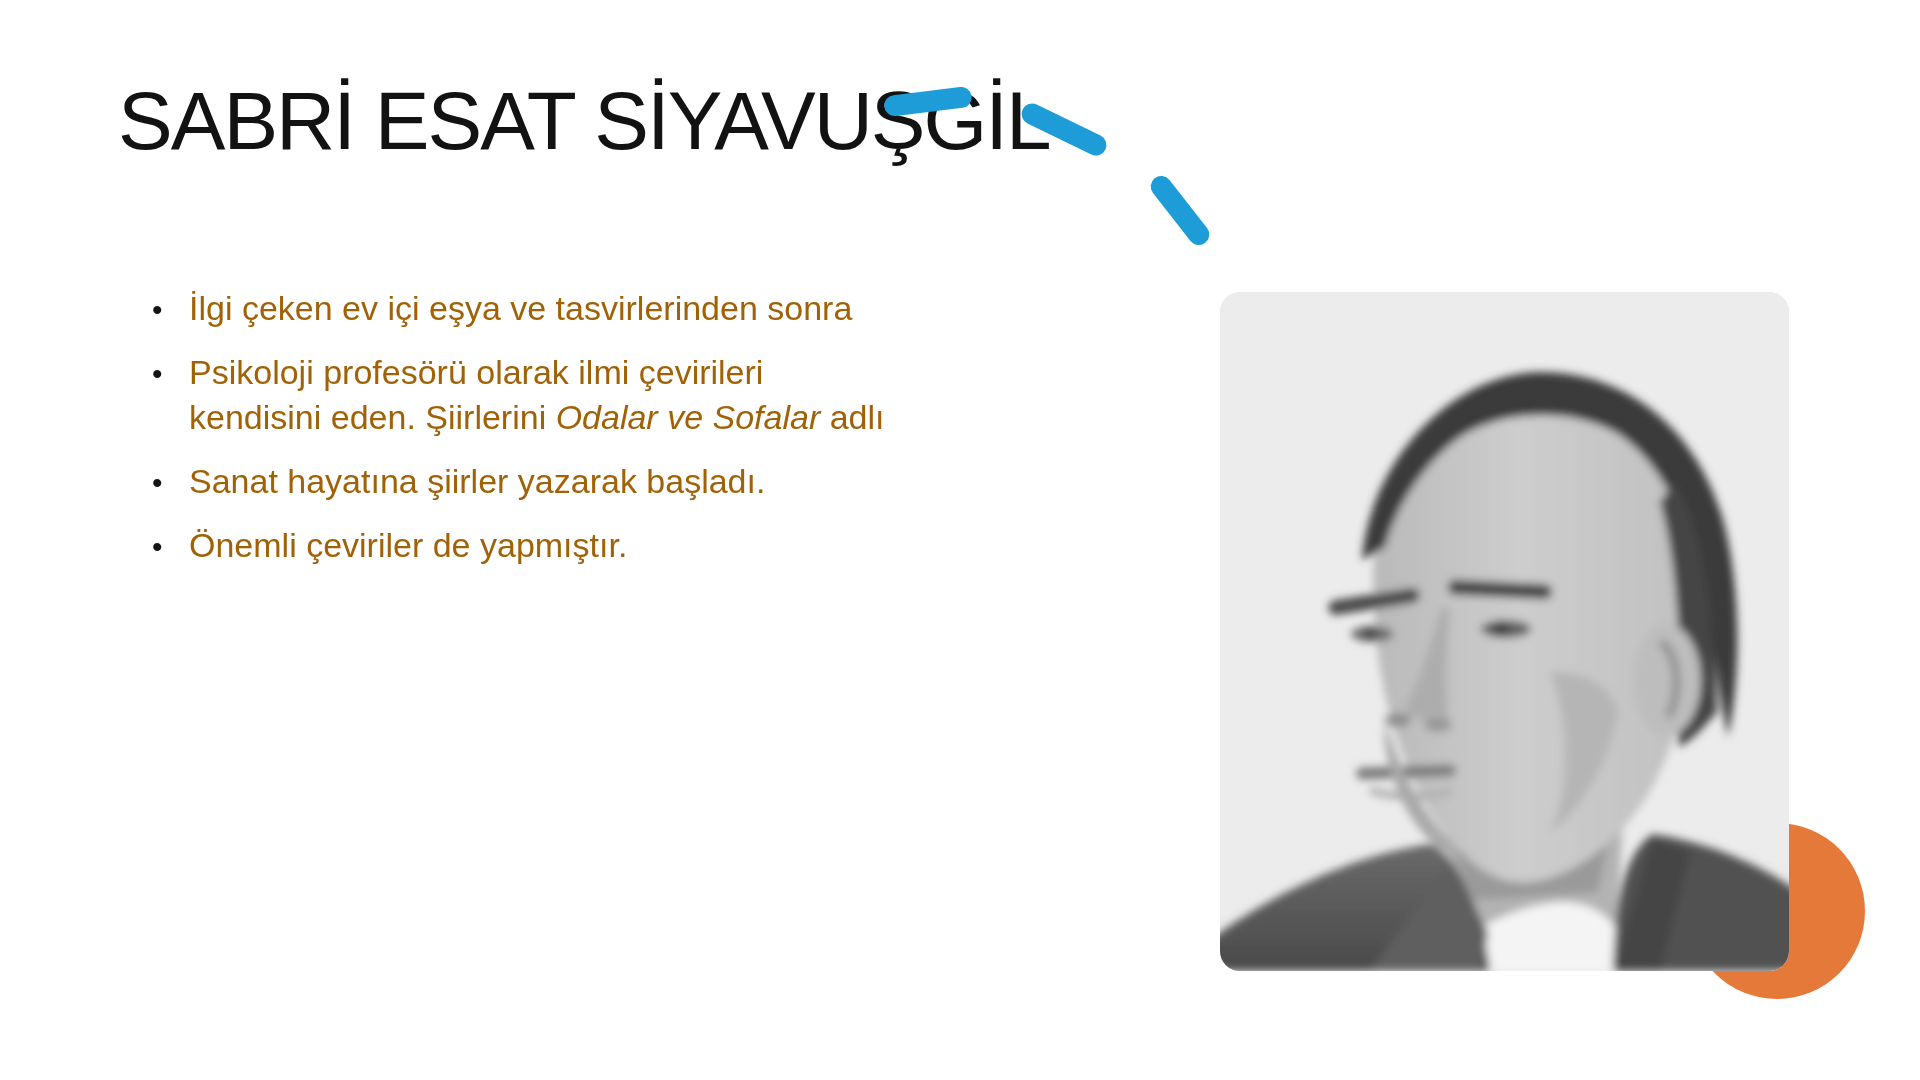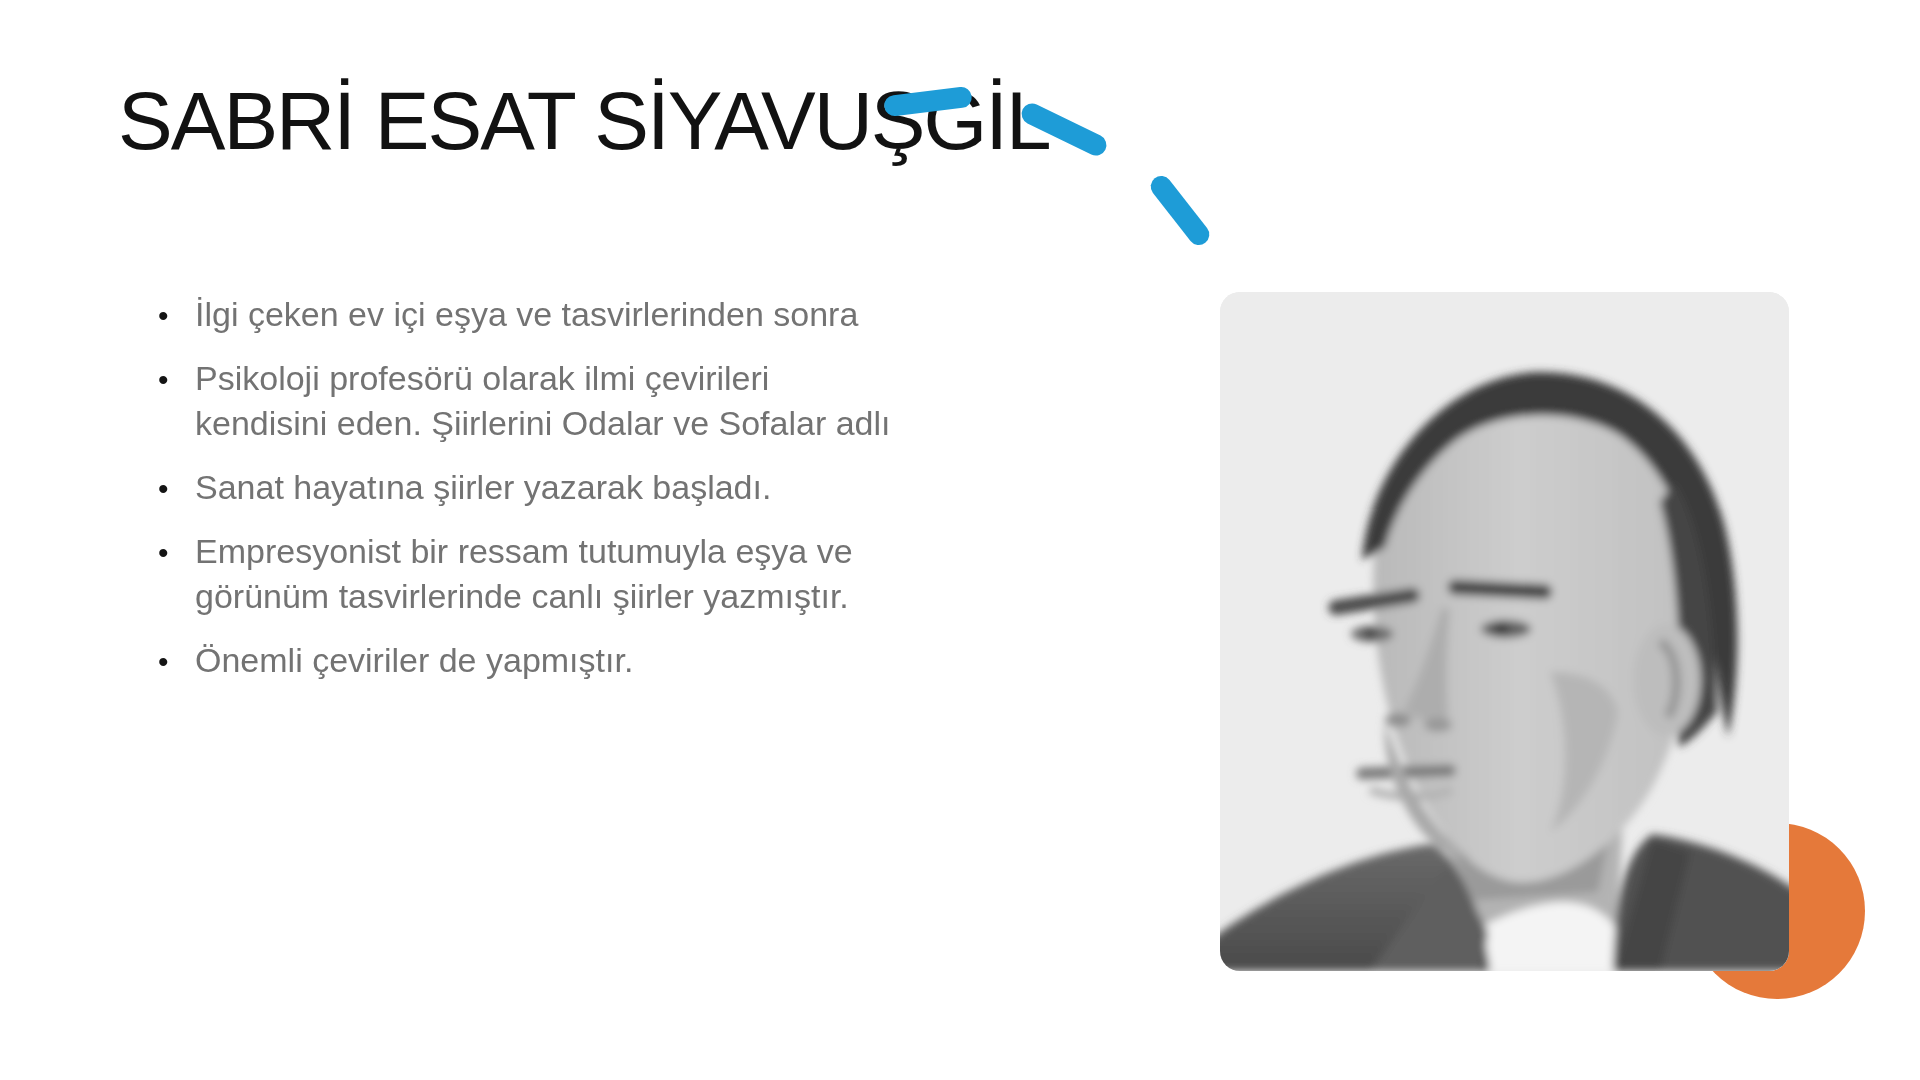--- a/index.html
+++ b/index.html
@@ -16,31 +16,31 @@
   }
 
   
   .dash{position:absolute;height:21px;border-radius:11px;background:#1E9CD7;}
   .dash1{left:884px;top:91px;width:88px;transform:rotate(-7deg);}
   .dash2{left:1018px;top:119px;width:92px;transform:rotate(26deg);}
   .dash3{left:1139px;top:200px;width:82px;transform:rotate(52deg);}
 
   
   .bullets{
-    position:absolute;left:187px;top:284px;margin:8px;padding:0;list-style:none;
-    font-size:34px;line-height:45px;color:#737373;
+    position:absolute;left:187px;top:284px;margin:2px;padding:0;list-style:none;
+    font-size:34px;line-height:45px;color:#a16207;
   }
   .bullets li{position:relative;margin:0 0 19px 0;}
   .bullets li::before{
     content:"\2022";
     position:absolute;left:-37px;top:1px;
     font-size:30px;color:#141414;
   }
   .bullets .line{white-space:nowrap;}
-  .bullets .it{}
+  .bullets .it{font-style:italic;}
 
   
   .portrait-card{
     position:absolute;left:1220px;top:292px;width:569px;height:679px;
     border-radius:20px;background:#ECECEC;overflow:hidden;z-index:2;
   }
   .portrait-card svg{display:block;width:100%;height:100%;}
 
   
   .orange-circle{
@@ -64,24 +64,20 @@
   <ul class="bullets">
       <li>
         <div class="line"><span>İlgi çeken ev içi eşya ve tasvirlerinden sonra</span></div>
       </li>
       <li>
         <div class="line"><span>Psikoloji profesörü olarak ilmi çevirileri</span></div>
         <div class="line"><span>kendisini eden. Şiirlerini </span><span class="it">Odalar ve Sofalar</span><span> adlı</span></div>
       </li>
       <li>
         <div class="line"><span>Sanat hayatına şiirler yazarak başladı.</span></div>
-      </li>
-      <li>
-        <div class="line"><span>Empresyonist bir ressam tutumuyla eşya ve</span></div>
-        <div class="line"><span>görünüm tasvirlerinde canlı şiirler yazmıştır.</span></div>
       </li>
       <li>
         <div class="line"><span>Önemli çeviriler de yapmıştır.</span></div>
       </li>
     </ul>
 
   <div class="orange-circle"></div>
 
   <div class="portrait-card">
     <svg viewBox="0 0 569 679" xmlns="http://www.w3.org/2000/svg" preserveAspectRatio="xMidYMid slice">

